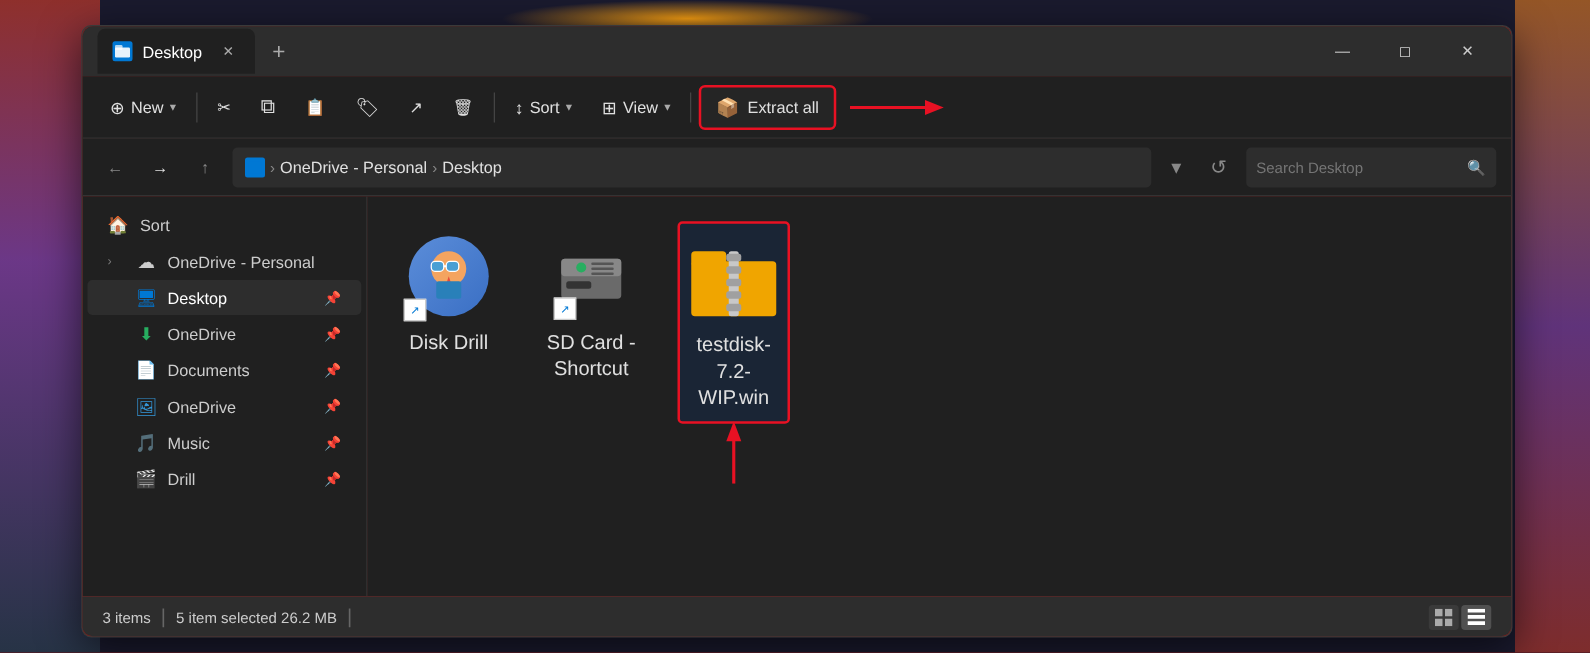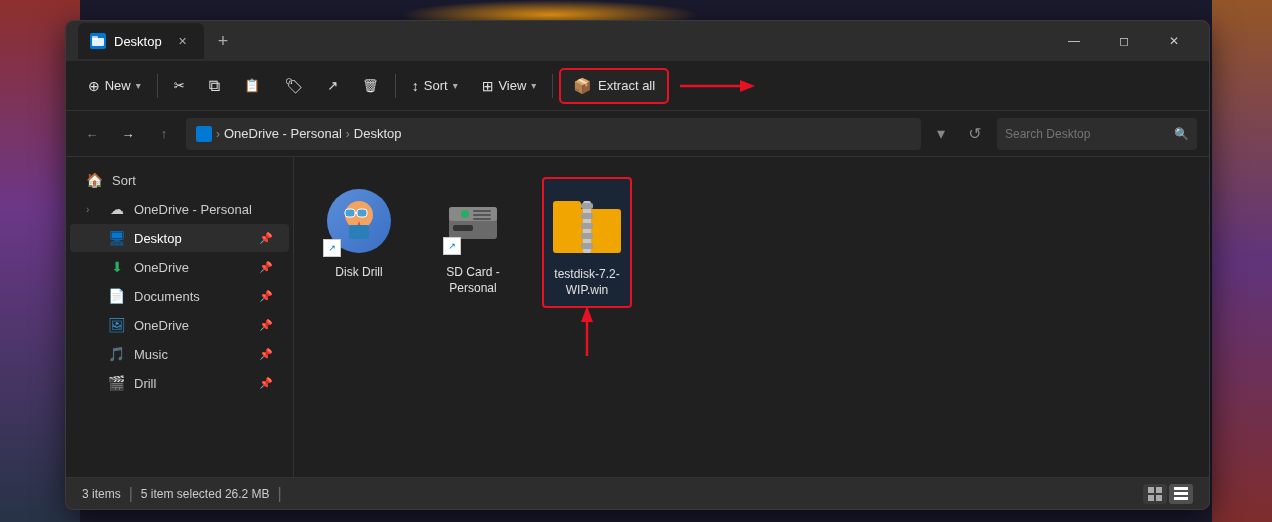--- a/index.html
+++ b/index.html
@@ -297,21 +297,21 @@
     .file-icon-area {
       width: 72px;
       height: 72px;
       display: flex;
       align-items: center;
       justify-content: center;
       position: relative;
     }
     .file-name {
       color: #e0e0e0;
-      font-size: 12px;
+      font-size: 16px;
       text-align: center;
       word-break: break-word;
       line-height: 1.3;
     }
     .shortcut-arrow {
       position: absolute;
       bottom: 0; left: 0;
       width: 20px; height: 20px;
       background: white;
       display: flex; align-items: center; justify-content: center;
@@ -543,21 +543,21 @@
 
               <rect x="30" y="23" width="18" height="2" rx="1" fill="#555"></rect>
               <rect x="30" y="27" width="18" height="2" rx="1" fill="#555"></rect>
               <rect x="30" y="31" width="18" height="2" rx="1" fill="#555"></rect>
 
               <rect x="10" y="38" width="20" height="6" rx="2" fill="#333"></rect>
             </svg>
             <div style="position:absolute;bottom:0;left:0;width:18px;height:18px;background:white;border:1px solid #ccc;display:flex;align-items:center;justify-content:center;font-size:9px;color:#0078d4;">↗</div>
           </div>
         </div>
-        <span class="file-name">SD Card - Personal</span>
+        <span class="file-name">SD Card - Shortcut</span>
       </div>
 
       <div class="file-item selected" style="border:2px solid #e81123;background:#1a2535;position:relative;">
         <div class="file-icon-area">
           <svg width="72" height="64" viewBox="0 0 72 64">
 
             <rect x="2" y="10" width="28" height="12" rx="3" fill="#f0a500"></rect>
 
             <rect x="2" y="18" width="68" height="44" rx="3" fill="#f0a500"></rect>
 

